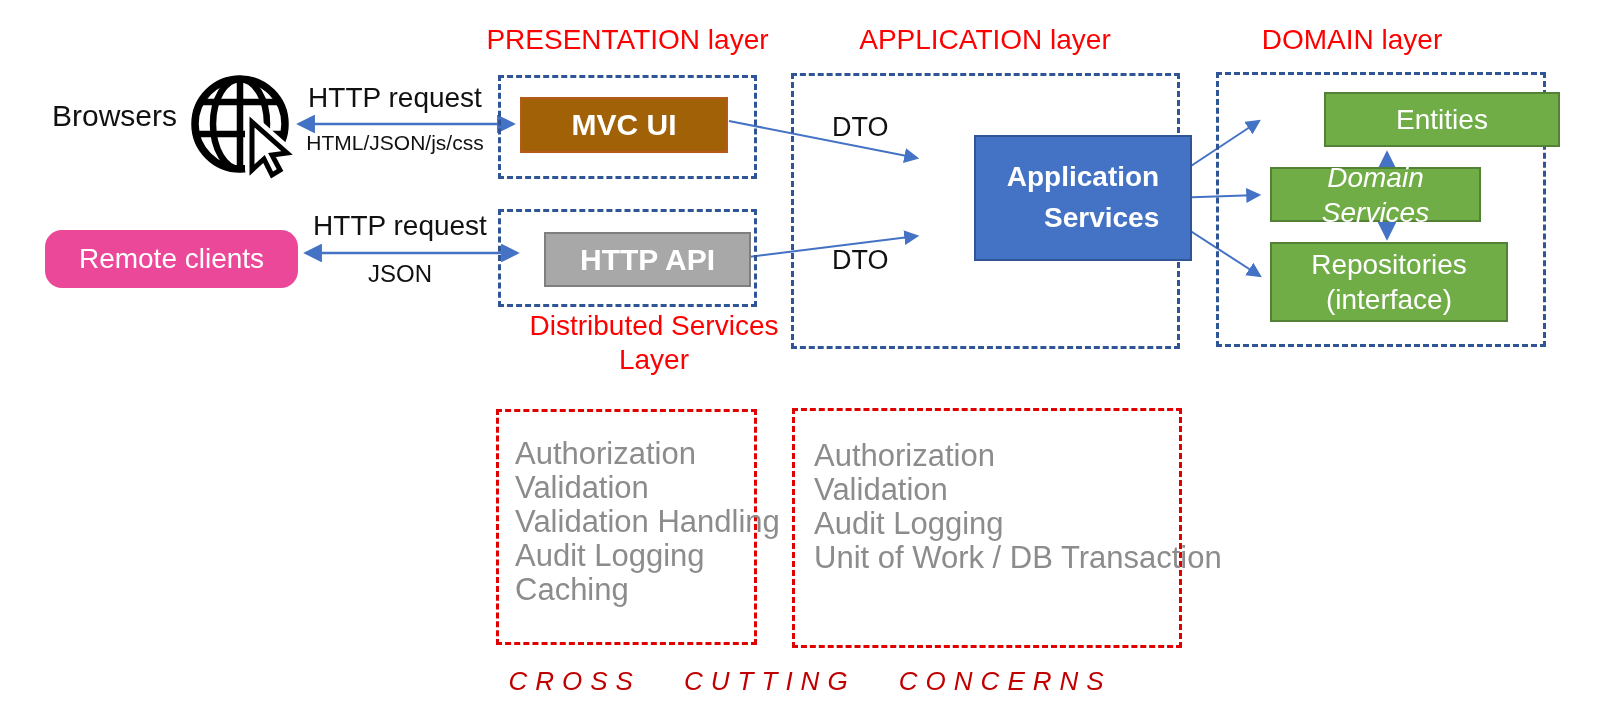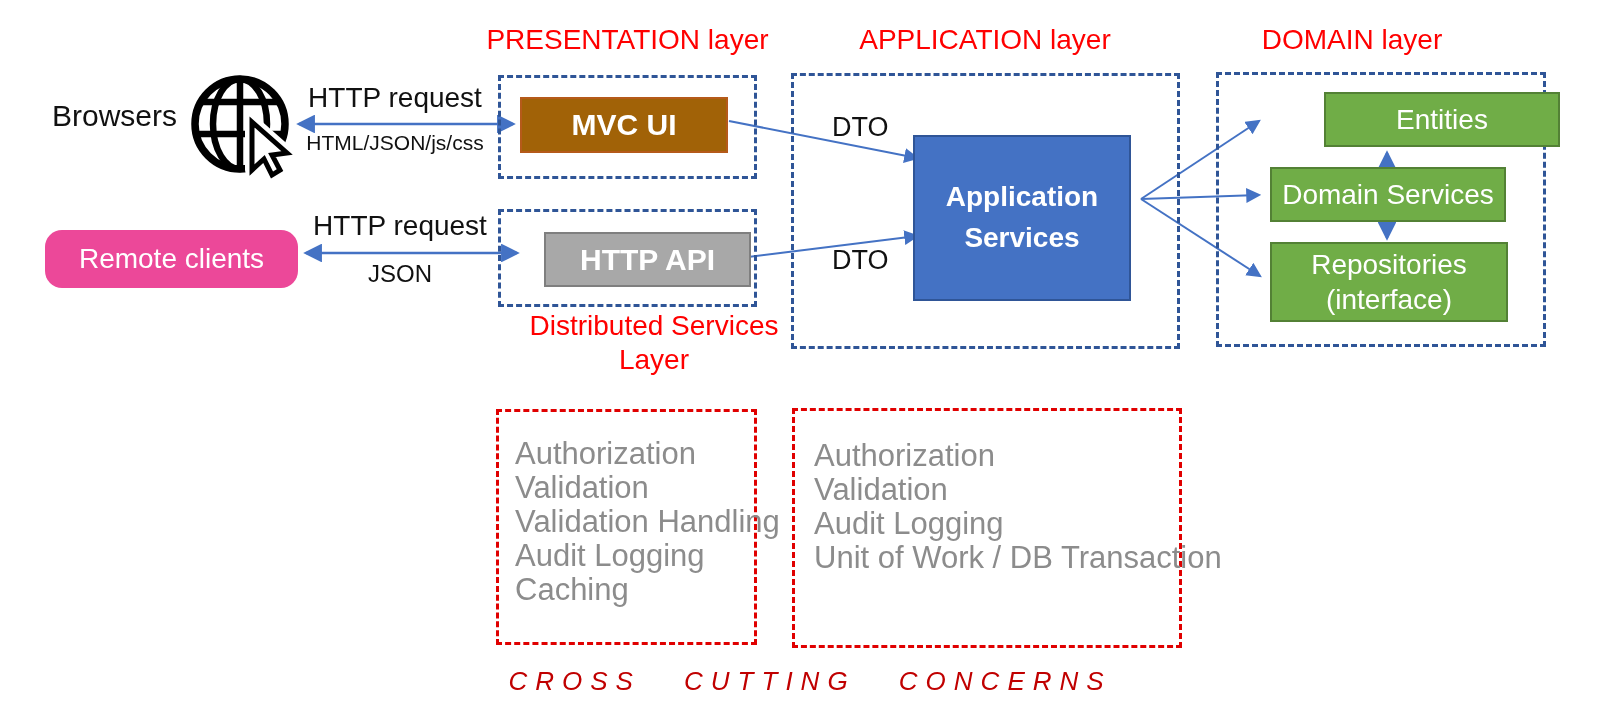--- a/index.html
+++ b/index.html
@@ -91,33 +91,33 @@
   </div>
   <div class="abs layer-title" style="left:491px;top:309px;width:252px;line-height:34px;margin-left:37px;">
     <div>Distributed Services</div>
     <div>Layer</div>
   </div>
 
   <div class="abs layer-title" style="left:790px;top:24px;width:390px;">APPLICATION layer</div>
   <div class="abs blue-dashed" style="left:791px;top:73px;width:389px;height:276px;"></div>
   <div class="abs black-label" style="left:832px;top:112px;font-size:27px;font-weight:500;">DTO</div>
   <div class="abs black-label" style="left:832px;top:245px;font-size:27px;font-weight:500;">DTO</div>
-  <div class="abs node appsvc" style="left:913px;top:135px;width:218px;height:166px;">
+  <div class="abs node appsvc" style="left:974px;top:135px;width:218px;height:126px;text-align:right;">
     <div>
       <div>Application</div>
       <div>Services</div>
     </div>
   </div>
 
   <div class="abs layer-title" style="left:1187px;top:24px;width:330px;">DOMAIN layer</div>
   <div class="abs blue-dashed" style="left:1216px;top:72px;width:330px;height:275px;"></div>
   <div class="abs node green" style="left:1324px;top:92px;width:236px;height:55px;">
     <span>Entities</span>
   </div>
-  <div class="abs node green" style="left:1270px;top:167px;width:236px;height:55px;">
+  <div class="abs node green" style="left:1270px;top:167px;width:211px;height:55px;font-style:italic;">
     <span>Domain Services</span>
   </div>
   <div class="abs node green" style="left:1270px;top:242px;width:238px;height:80px;">
     <div>
       <div>Repositories</div>
       <div>(interface)</div>
     </div>
   </div>
 
   <div class="abs red-dashed" style="left:496px;top:409px;width:261px;height:236px;"></div>

